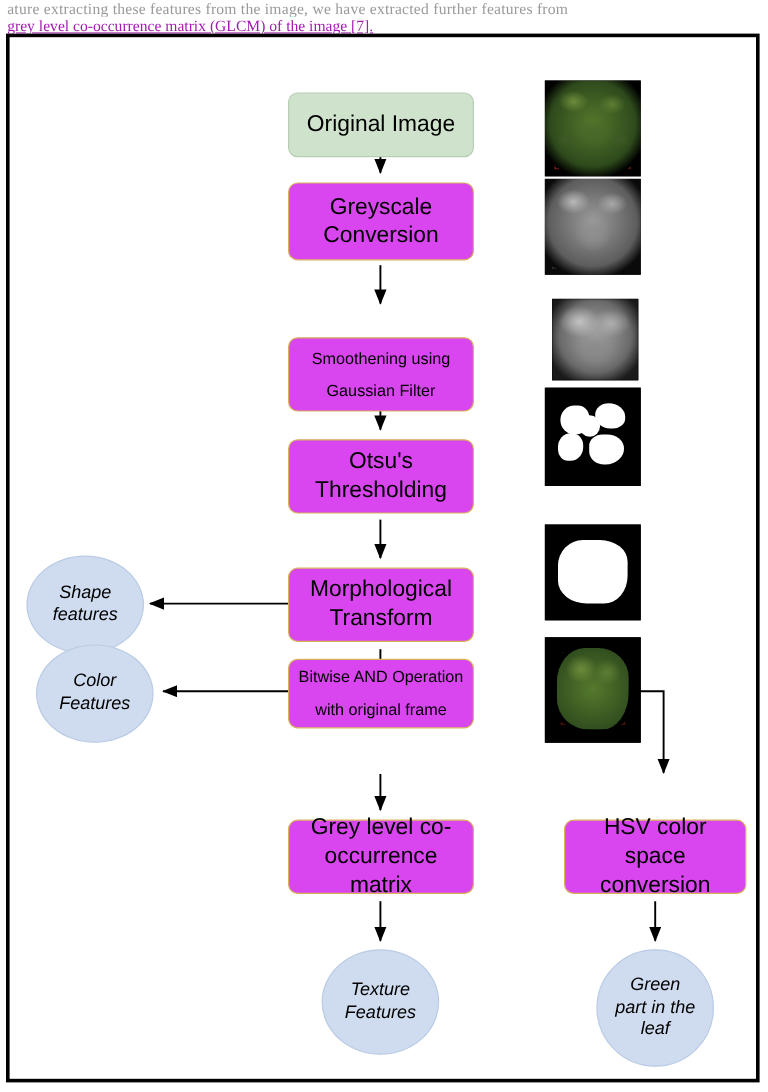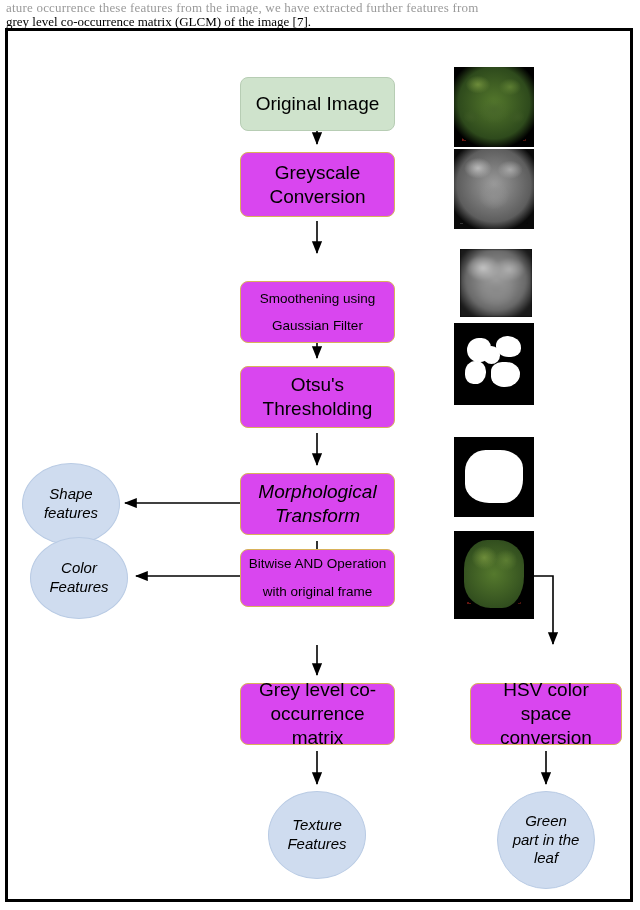--- a/index.html
+++ b/index.html
@@ -28,23 +28,24 @@
   }
   .caption .ln1 {
     color: #9a9a9a;
     letter-spacing: 0.2px;
     white-space: nowrap;
     overflow: hidden;
     display: block;
     height: 14px;
   }
   .caption .ln2 {
-    color: #000000;
+    color: #a21caf;
     display: block;
     white-space: nowrap;
+    text-decoration: underline;
   }
 
   
   .figure-frame {
     position: absolute;
     left: 5px;
     top: 28px;
     width: 628px;
     height: 874px;
     border: 3px solid #000000;
@@ -193,21 +194,21 @@
     position:absolute; left:6%; top:6%; right:6%; bottom:6%;
     background:
       linear-gradient(25deg, rgba(180,40,30,0.55) 0 2px, rgba(0,0,0,0) 2px 14px),
       linear-gradient(-35deg, rgba(170,45,30,0.45) 0 2px, rgba(0,0,0,0) 2px 18px);
   }
 </style>
 </head>
 <body>
 
 <div class="caption">
-  <span class="ln1">ature occurrence these features from the image, we have extracted further features from</span>
+  <span class="ln1">ature extracting these features from the image, we have extracted further features from</span>
   <span class="ln2">grey level co-occurrence matrix (GLCM) of the image [7].</span>
 </div>
 
 <div class="figure-frame">
   <div class="canvas">
 
     <svg class="lines" viewBox="0 0 628 874">
       <defs>
         <marker id="arrow" markerWidth="9" markerHeight="9" refX="7.4" refY="3.2" orient="auto" markerUnits="strokeWidth">
           <path d="M0,0 L8,3.2 L0,6.4 z" fill="#000"></path>
@@ -283,21 +284,21 @@
     <div class="node box small" style="left:232px; top:230px; width:155px; height:62px;margin-top:20px;">
       <span style="white-space:pre-line; line-height:2">Smoothening using
 Gaussian Filter</span>
     </div>
 
     <div class="node box big" style="left:232px; top:335px; width:155px; height:62px;">
       <span style="white-space:pre-line">Otsu's
 Thresholding</span>
     </div>
 
-    <div class="node box big" style="left:232px; top:442px; width:155px; height:62px;font-style:italic;">
+    <div class="node box big" style="left:232px; top:442px; width:155px; height:62px;">
       <span style="white-space:pre-line">Morphological
 Transform</span>
     </div>
 
     <div class="node box small" style="left:232px; top:518px; width:155px; height:58px;">
       <span style="white-space:pre-line; line-height:2.1">Bitwise AND Operation
 with original frame</span>
     </div>
 
     <div class="node box big" style="left:462px; top:652px; width:152px; height:62px;">

